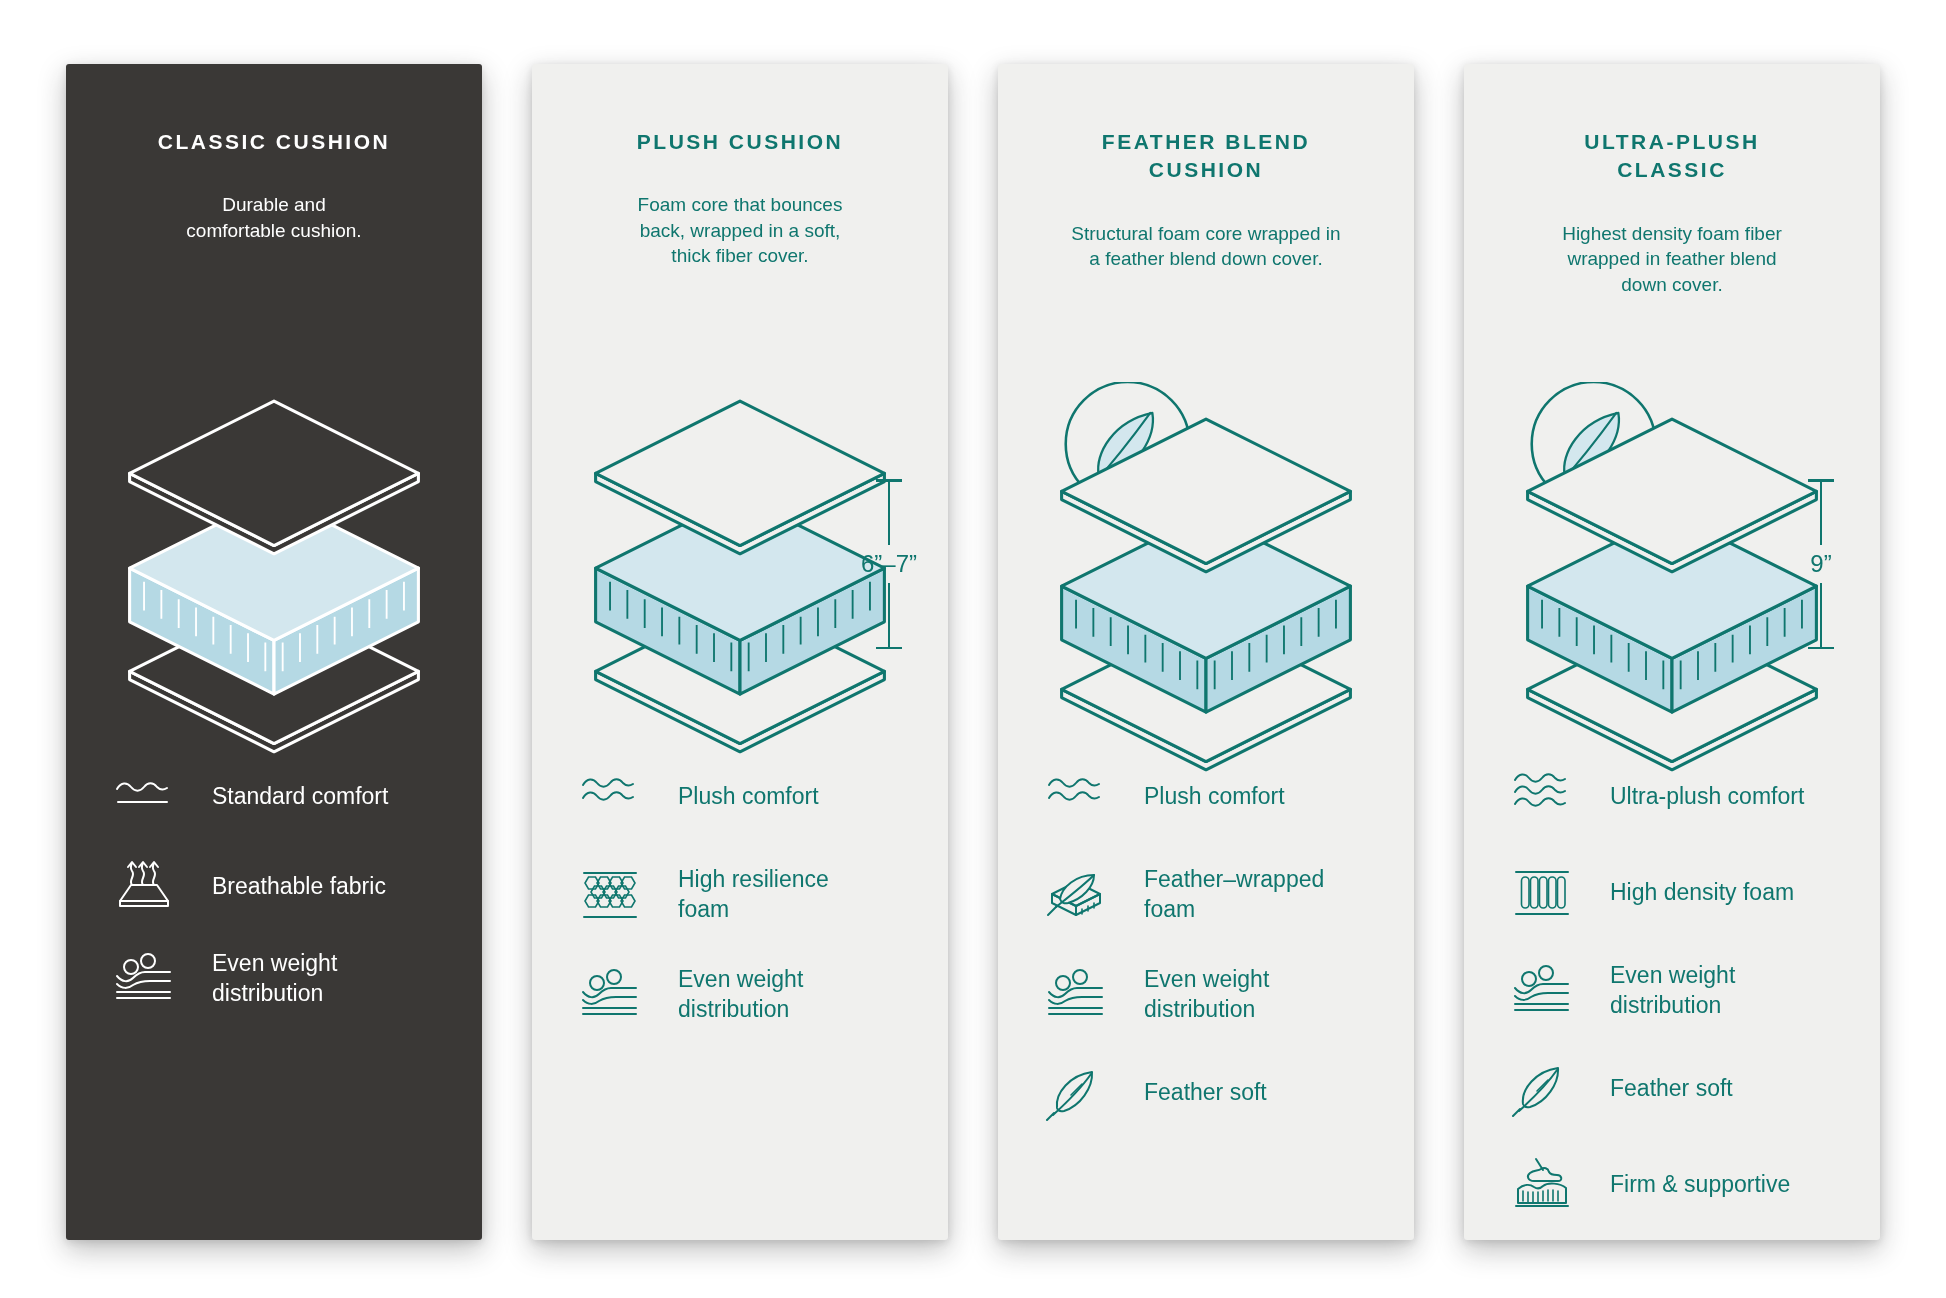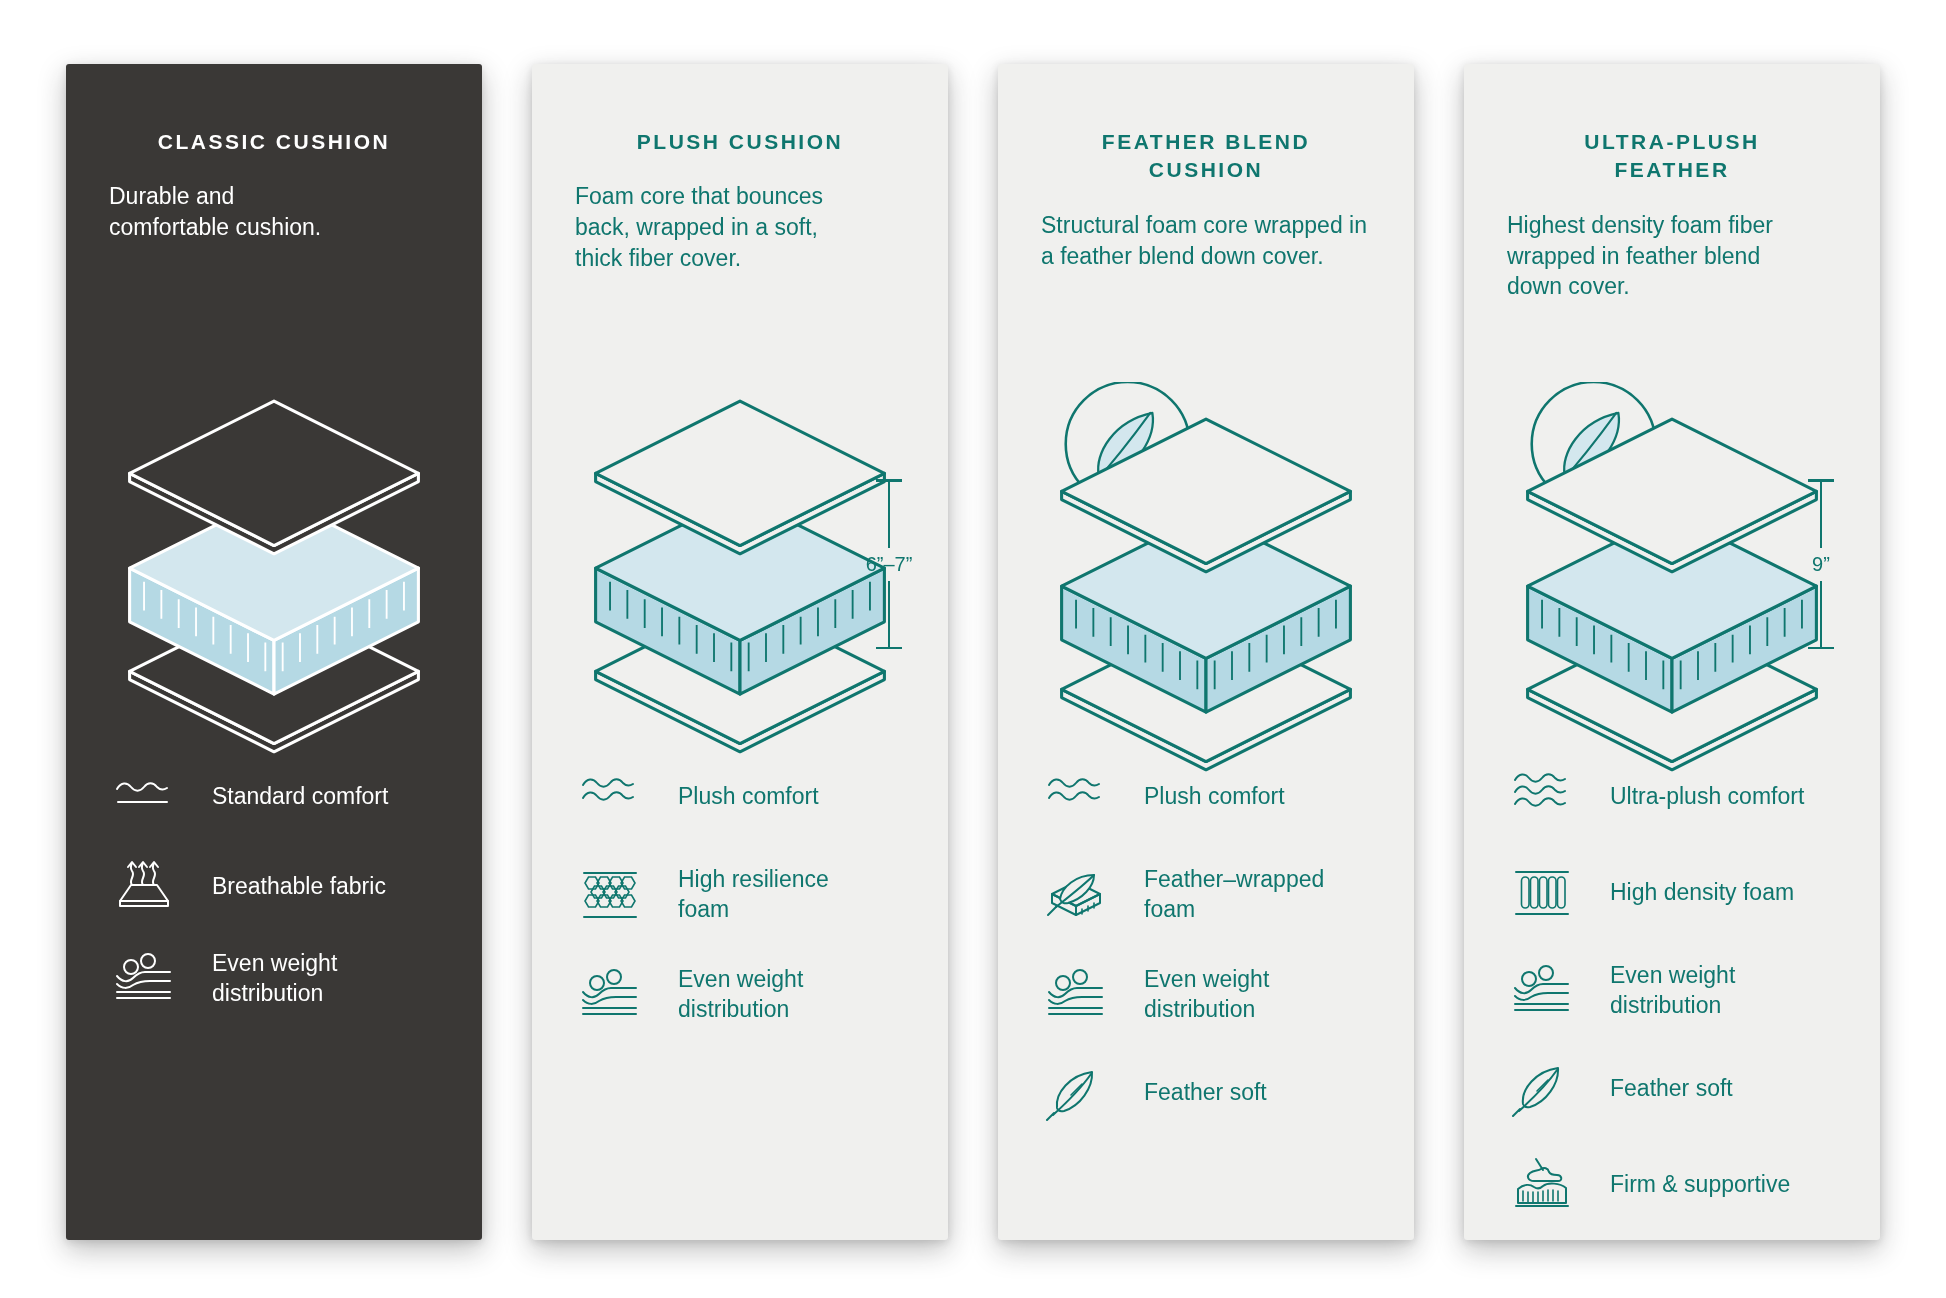--- a/index.html
+++ b/index.html
@@ -12,33 +12,33 @@
   .panel--p1{left:66px;}
   .panel--p2{left:532px;}
   .panel--p3{left:998px;}
   .panel--p4{left:1464px;}
   .panel--dark{background:#3a3836;color:#ffffff;--cushion-bg:#3a3836;}
   .panel--light{background:#f0f0ee;color:#0f766e;--cushion-bg:#f0f0ee;}
   .stage{--foam-top:#d3e7ee;--foam-side:#b5d9e4;}
 
   .panel-title{margin:64px 20px 0;text-align:center;font-size:21px;font-weight:bold;
                letter-spacing:2.5px;line-height:1.35;white-space:pre-line;}
-  .panel-desc{max-width:330px;margin:25px auto 0;font-size:23px;
+  .panel-desc{max-width:330px;margin:36px auto 0;text-align:center;font-size:19px;
               line-height:1.34;white-space:pre-line;}
 
   .illustration{position:absolute;top:300px;left:0;right:0;height:470px;
                 display:flex;justify-content:center;align-items:flex-start;}
   .cushion-svg{width:310px;height:394px;display:block;}
   .panel--badged .cushion-svg{margin-top:18px;}
 
   .measure{position:absolute;top:115px;right:24px;width:70px;height:170px;
            display:flex;flex-direction:column;align-items:center;}
   .measure .cap{width:26px;height:2.5px;background:currentColor;flex:none;}
   .measure .stem{width:2.5px;flex:1;background:currentColor;}
-  .measure .m-label{font-size:20px;padding:5px 0;white-space:nowrap;}
+  .measure .m-label{font-size:24px;padding:5px 0;white-space:nowrap;}
 
   .features{position:absolute;top:705px;left:46px;right:22px;margin:0;padding:0;
             list-style:none;display:flex;flex-direction:column;gap:40px;}
   .panel--dark .features{gap:34px;}
   .feature{display:flex;align-items:center;}
   .f-icon{width:64px;height:56px;flex:none;margin-right:36px;}
   .f-label{font-size:23px;line-height:1.3;white-space:pre-line;}
 
   svg .ln{fill:none;stroke:currentColor;stroke-width:2;stroke-linecap:round;stroke-linejoin:round;}
   svg .ln-thin{fill:none;stroke:currentColor;stroke-width:1.6;stroke-linecap:round;}
@@ -288,21 +288,21 @@
         <svg class="f-icon" viewBox="0 0 64 56">
             <use href="#i-feather"></use>
           </svg>
         <span class="f-label">Feather soft</span>
       </li>
     </ul>
   </section>
 
   <section class="panel panel--light panel--badged panel--p4">
     <h2 class="panel-title">ULTRA-PLUSH
-FEATHER</h2>
+CLASSIC</h2>
     <p class="panel-desc">Highest density foam fiber
 wrapped in feather blend
 down cover.</p>
     <div class="illustration">
       <svg class="cushion-svg" viewBox="0 -32 300 382">
         <use href="#feather-badge"></use>
         <use href="#cushion"></use>
       </svg>
       <div class="measure">
         <span class="cap"></span>

